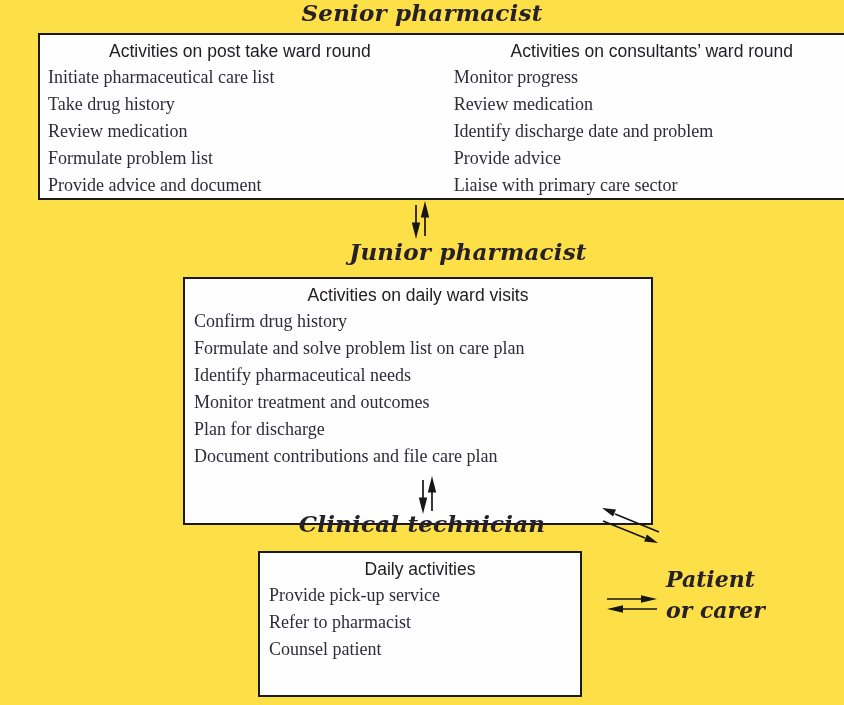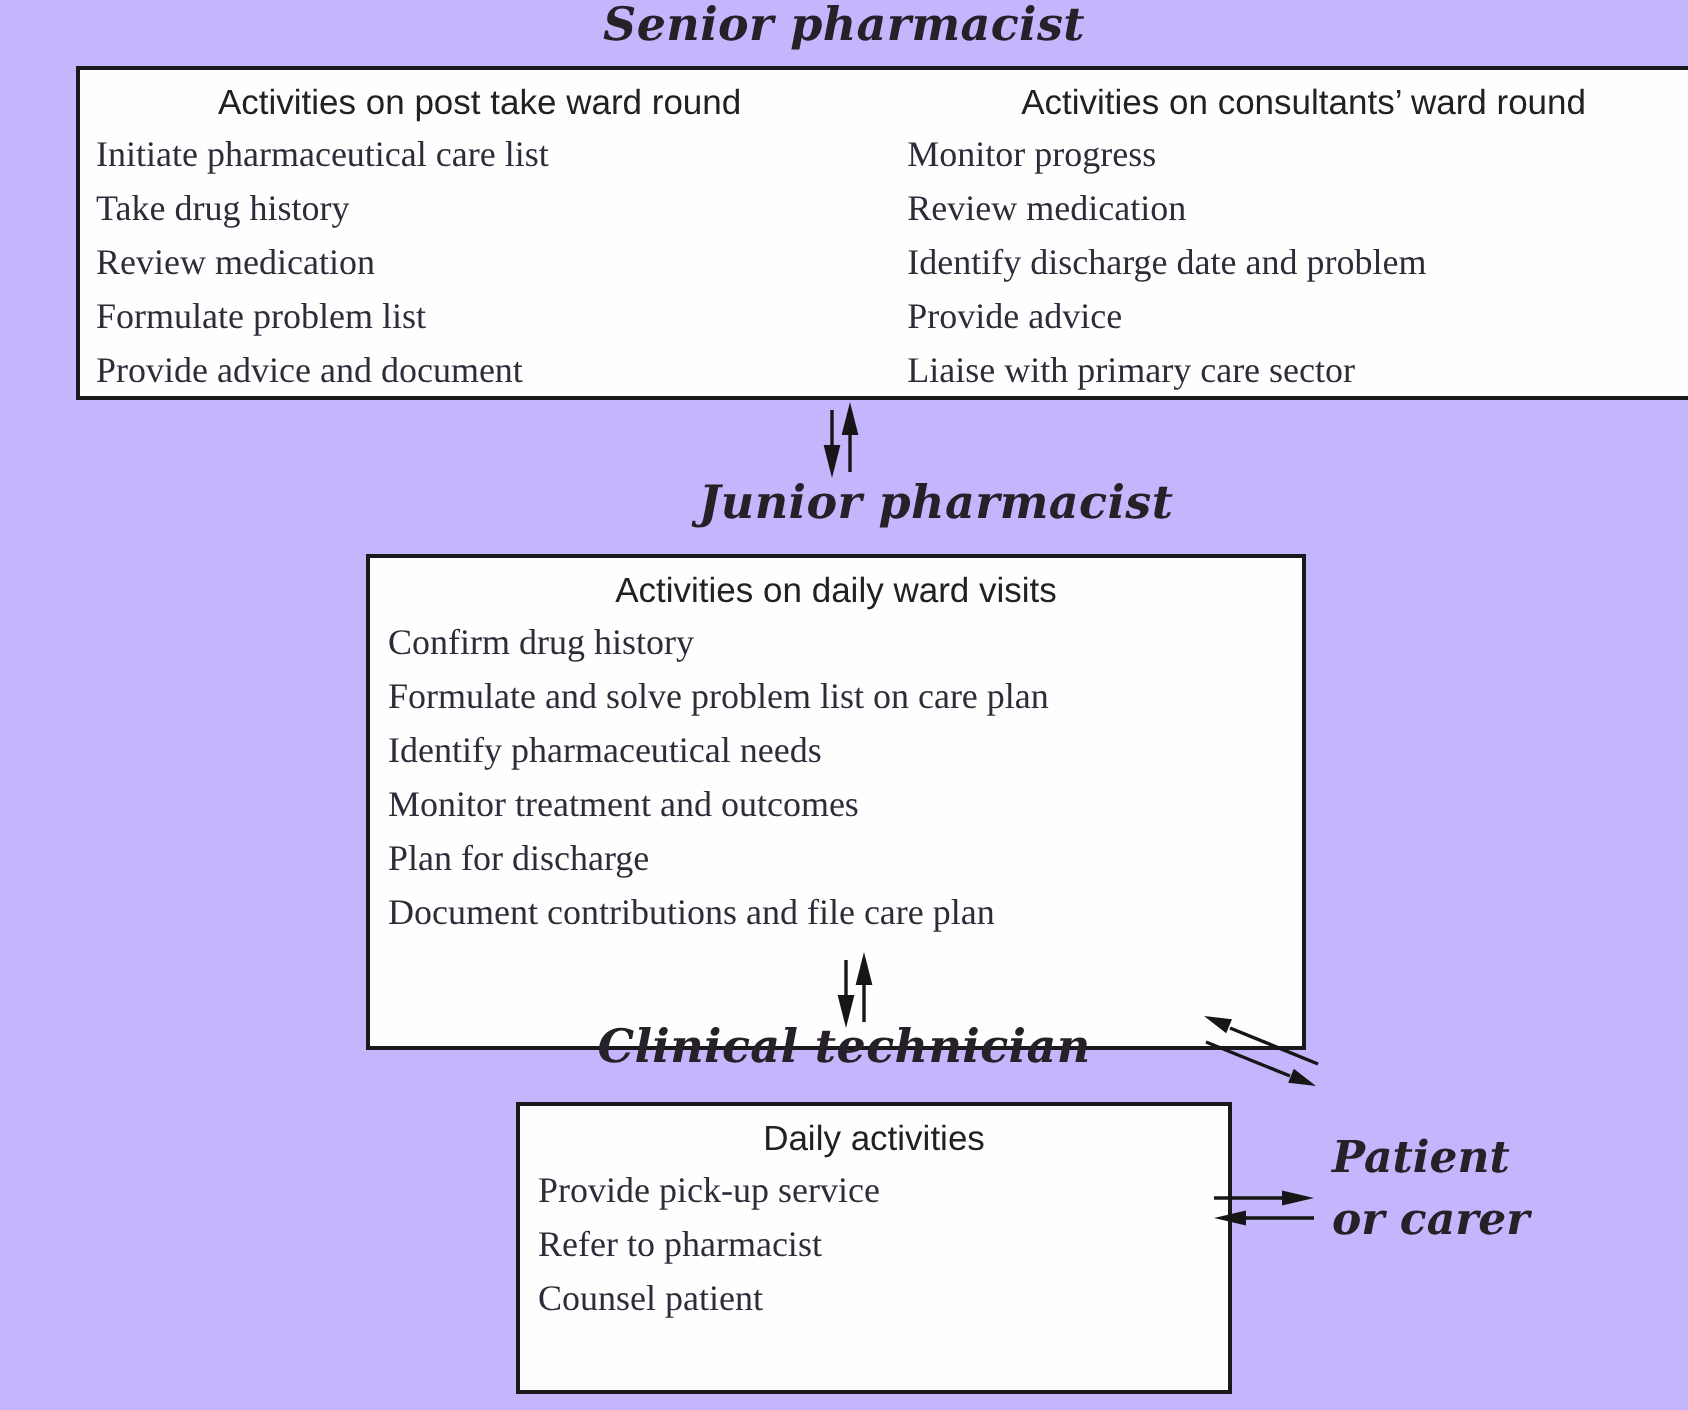--- a/index.html
+++ b/index.html
@@ -9,21 +9,21 @@
   body {
     width: 844px;
     height: 705px;
     background: #d0e4e8;
     overflow: hidden;
   }
   .canvas {
     position: relative;
     width: 844px;
     height: 705px;
-    background: #c4b5fd;
+    background: #fde047;
     font-family: "Liberation Serif", serif;
   }
   .role-title {
     position: absolute;
     left: 0;
     width: 100%;
     text-align: center;
     margin: 0;
     font-family: "DejaVu Serif", serif;
     font-style: italic;
@@ -36,21 +36,21 @@
   .t-junior { top: 238px; padding-left: 46px; }
   .t-technician { top: 510px; }
   .box {
     position: absolute;
     background: #fefefe;
     border: 2.5px solid #1a1a1a;
     box-sizing: border-box;
   }
   .box-senior { left: 38px; top: 33px; width: 828px; height: 167px; display: flex; }
   .box-junior { left: 183px; top: 277px; width: 470px; height: 248px; }
-  .box-technician { left: 258px; top: 551px; width: 358px; height: 146px; }
+  .box-technician { left: 258px; top: 551px; width: 324px; height: 146px; }
   .col { box-sizing: border-box; }
   .col-left { width: 48.5%; }
   .col-right { width: 51.5%; }
   .box-header {
     font-family: "Liberation Sans", sans-serif;
     font-size: 17.5px;
     color: #232025;
     text-align: center;
     padding-top: 5px;
     line-height: 22px;

